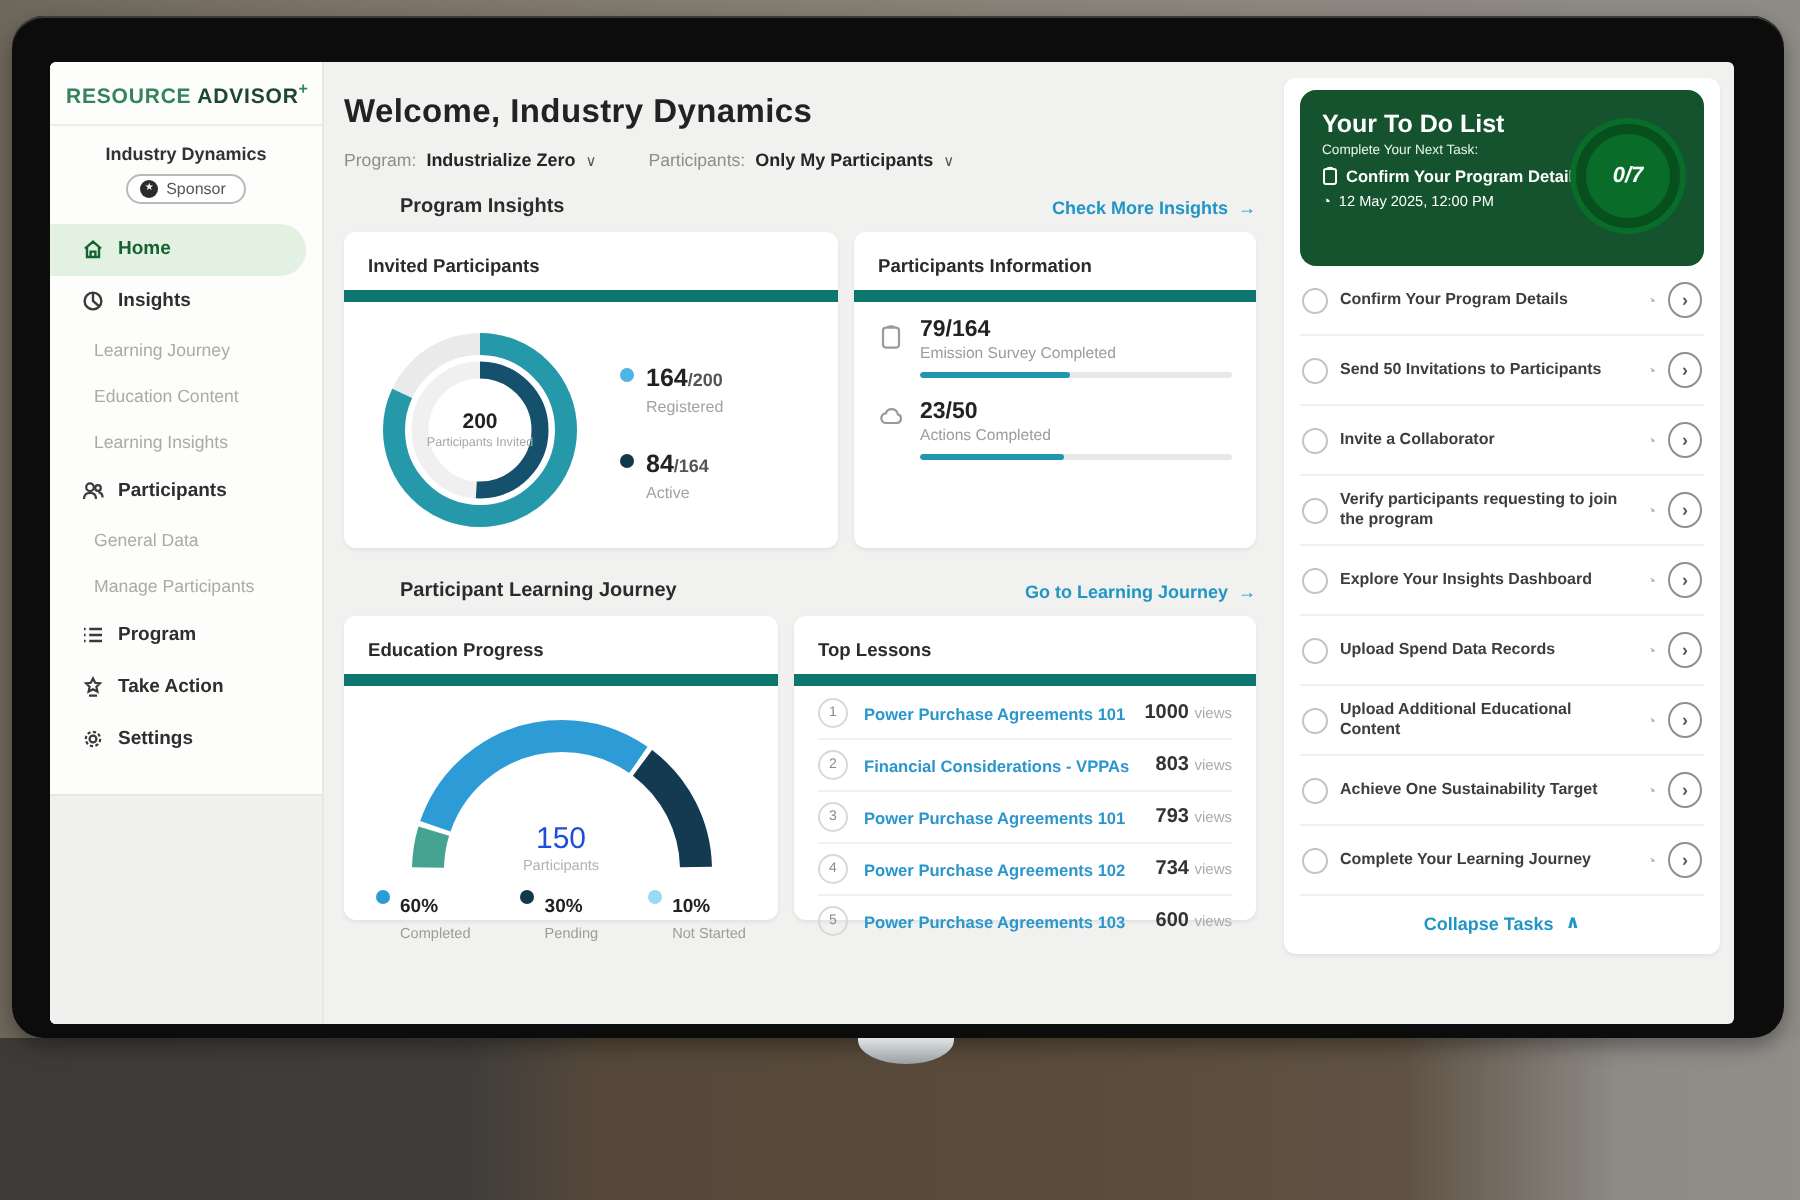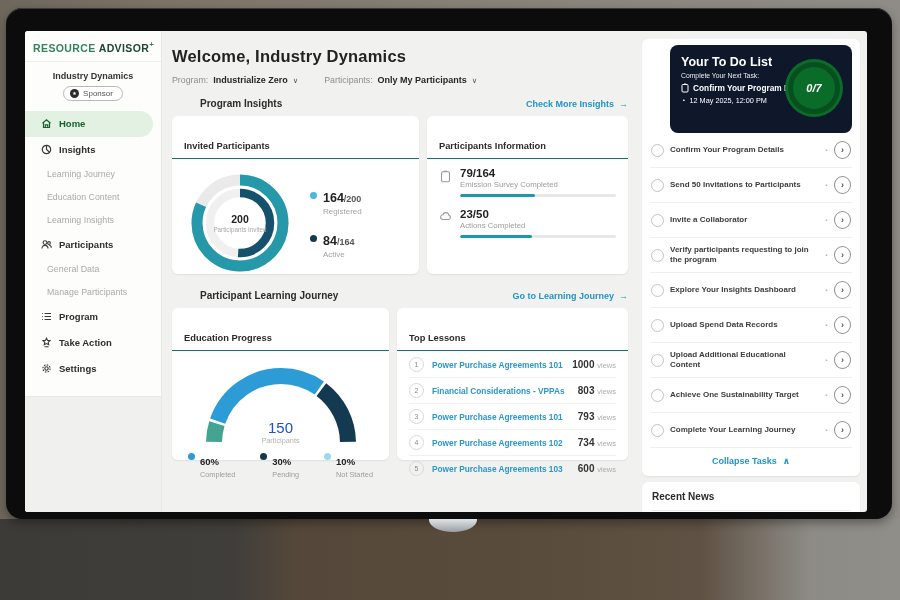--- a/index.html
+++ b/index.html
@@ -41,21 +41,21 @@
   .h1{font-size:16.5px;font-weight:bold;color:#222;letter-spacing:.2px;}
   .filters{display:flex;gap:26px;margin-top:9px;align-items:center;}
   .filter{display:flex;align-items:center;gap:5px;font-size:8.8px;color:#8d8d8b;}
   .filter .val{font-weight:bold;color:#262626;font-size:9px;}
   .chev{color:#555;font-size:7.5px;}
   .sec-row{display:flex;justify-content:space-between;align-items:center;margin-top:13px;margin-bottom:7px;}
   .sec-title{font-size:10px;font-weight:bold;color:#2b2b2b;margin-left:28px;}
   .sec-link{font-size:9px;font-weight:bold;color:#2195c5;cursor:pointer;display:flex;gap:5px;align-items:center;}
   .cards{display:flex;gap:8px;}
   .card{background:#fff;border-radius:6px;box-shadow:0 1px 2px rgba(0,0,0,.07);padding:0;}
-  .card-head{padding:25px 12px 7px;border-bottom:1px solid #0f766e;font-size:9.3px;font-weight:bold;color:#2b2b2b;}
+  .card-head{padding:12px 12px 7px;border-bottom:6px solid #0f766e;font-size:9.3px;font-weight:bold;color:#2b2b2b;}
   .card-body{padding:8px 12px 10px;}
 
   
   .card-invited{width:247px;height:158px;}
   .invited-flex{display:flex;align-items:center;}
   .donut-wrap{position:relative;width:112px;height:112px;}
   .donut-center{position:absolute;left:0;top:0;width:112px;height:112px;display:flex;flex-direction:column;
     align-items:center;justify-content:center;text-align:center;}
   .donut-center .v{font-size:10.5px;font-weight:bold;color:#222;}
   .donut-center .l{font-size:6.3px;color:#a8a8a6;width:54px;line-height:1.25;margin-top:1px;}
@@ -94,21 +94,21 @@
   .lesson-row:last-child{border-bottom:none;}
   .rank{width:13px;height:13px;border-radius:50%;border:1px solid #d8d8d6;color:#8a8a88;font-size:7px;
     display:flex;align-items:center;justify-content:center;flex:none;}
   .lesson-title{flex:1;font-size:8.3px;font-weight:bold;color:#2b96cc;white-space:nowrap;overflow:hidden;}
   .views{font-size:10px;font-weight:bold;color:#333;white-space:nowrap;}
   .views .vl{font-size:7.5px;font-weight:normal;color:#ababa9;}
 
   
   .right{width:218px;padding:8px 7px 0 6px;display:flex;flex-direction:column;}
   .todo-card{background:#fff;border-radius:6px;box-shadow:0 1px 2px rgba(0,0,0,.07);padding:6px 8px 4px;}
-  .green-card{position:relative;background:#0f172a;border-radius:8px;padding:10px 11px;color:#fff;height:68px;cursor:pointer;margin-left:20px;}
+  .green-card{position:relative;background:#14532d;border-radius:8px;padding:10px 11px;color:#fff;height:68px;cursor:pointer;}
   .green-title{font-size:12.5px;font-weight:bold;}
   .green-sub{font-size:6.8px;margin-top:3px;opacity:.92;}
   .green-task{display:flex;align-items:center;gap:4px;font-size:8.3px;font-weight:bold;margin-top:4px;}
   .green-date{display:flex;align-items:center;gap:4px;font-size:7.3px;margin-top:3px;}
   .ring{position:absolute;right:9px;top:14px;width:58px;height:58px;border-radius:50%;background:#0a6c29;
     display:flex;align-items:center;justify-content:center;}
   .ring-inner{width:42px;height:42px;border-radius:50%;border:5px solid #084f1e;background:#0a6c29;
     display:flex;align-items:center;justify-content:center;font-size:11px;font-weight:bold;font-style:italic;}
   .todo-row{display:flex;align-items:center;gap:6px;min-height:28px;padding:3px 1px;border-bottom:1px solid #efefed;cursor:pointer;}
   .todo-check{width:11px;height:11px;border:1.5px solid #c3c3c1;border-radius:50%;flex:none;}
@@ -475,19 +475,16 @@
               <span>›</span>
             </span>
         </div>
 
         <div class="collapse">
           <span>Collapse Tasks</span>
           <span>∧</span>
         </div>
       </div>
 
-      <div class="news-card">
-        <div class="news-title">Recent News</div>
-      </div>
     </div>
 
   </div>
 </div>
 
 </body></html>

